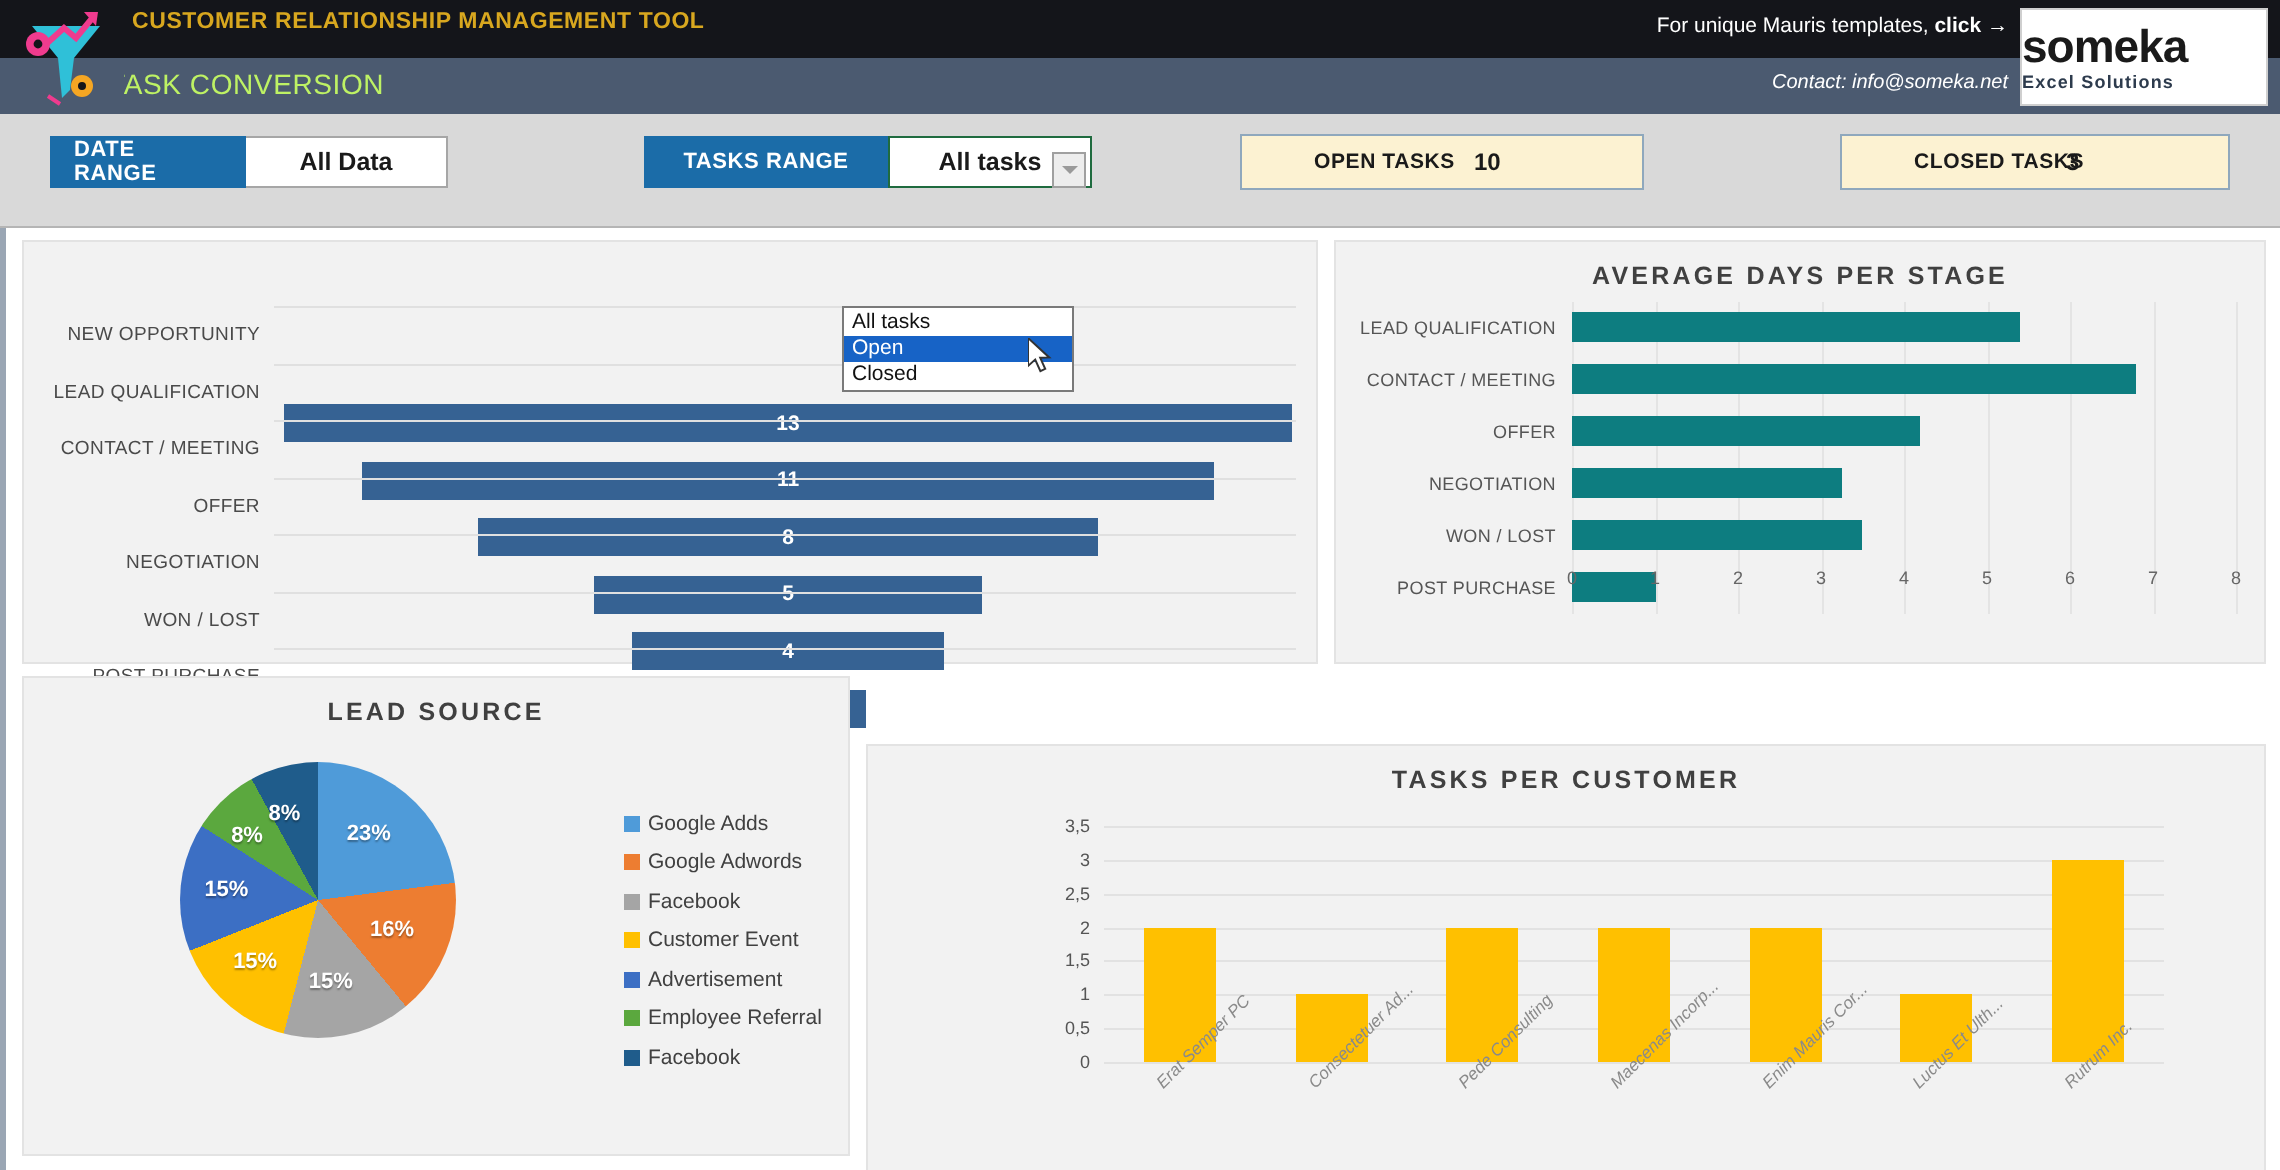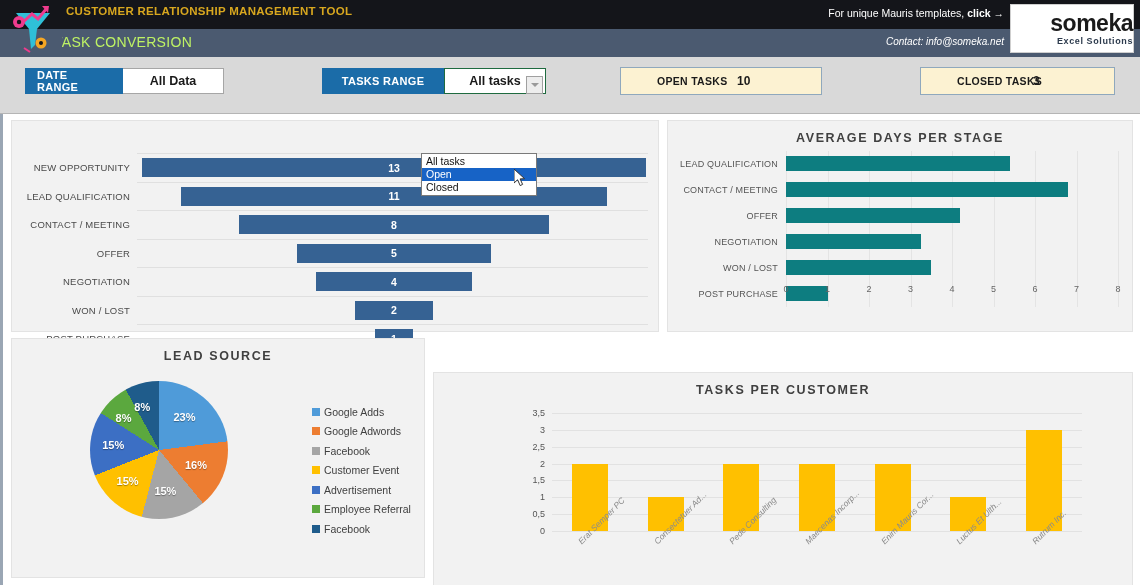--- a/index.html
+++ b/index.html
@@ -36,21 +36,21 @@
   .hdr-tagline b { font-weight: bold; }
   .hdr-contact {
     position: absolute; right: 136px; top: 7px;
     font-size: 10px; color: #ffffff; font-style: italic;
   }
   .someka-logo {
     position: absolute; right: 6px; top: 4px;
     width: 124px; height: 49px; background: #ffffff;
     border: 1px solid #cfcfcf; z-index: 7;
     display: flex; flex-direction: column;
-    align-items: flex-end; justify-content: center;
+    align-items: flex-start; justify-content: center;
   }
   .someka-word {
     font-size: 23px; font-weight: bold; color: #1a1a1a;
     letter-spacing: -0.5px; line-height: 1; margin-bottom: 1px;
   }
   .someka-sub {
     font-size: 9px; font-weight: bold; color: #2d3b4d;
     letter-spacing: 0.6px;
   }
 
@@ -128,21 +128,21 @@
   .funnel-row { position: relative; height: 28.5px; }
   .funnel-row .sep { position:absolute; left:125px; right:10px; top:0; height:1px; background:#e0e0e0; }
   .funnel-cat {
     position: absolute; left: 0; width: 118px; text-align: right;
     font-size: 9.5px; color: #4a4a4a; top: 9px; letter-spacing: 0.2px;
   }
   .funnel-track { position: absolute; left: 130px; right: 12px; top: 5px; height: 19px; }
   .funnel-bar {
     position: absolute; height: 19px; background: #366293;
     display: flex; align-items: center; justify-content: center;
-    color: #ffffff; font-size: 10.5px; font-weight: bold;
+    color: #ffffff; font-size: 10.5px; font-weight: bold; margin-top: 44px;
   }
 
   
   .tealchart { position: absolute; left: 0; top: 30px; width: 100%; height: 165px; }
   .teal-row { position: relative; height: 26px; }
   .teal-cat {
     position: absolute; left: 0; width: 110px; text-align: right;
     font-size: 9px; color: #555555; top: 8px; letter-spacing: 0.2px;
   }
   .teal-plot { position: absolute; left: 118px; right: 14px; top: 0; height: 100%; }

